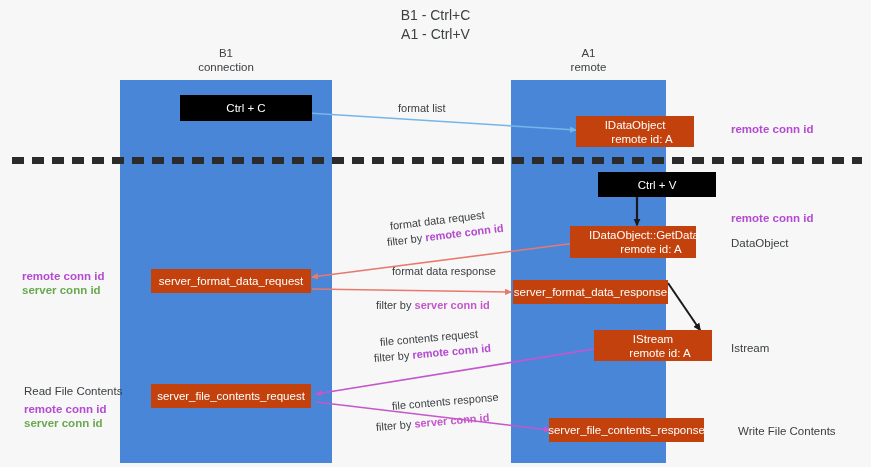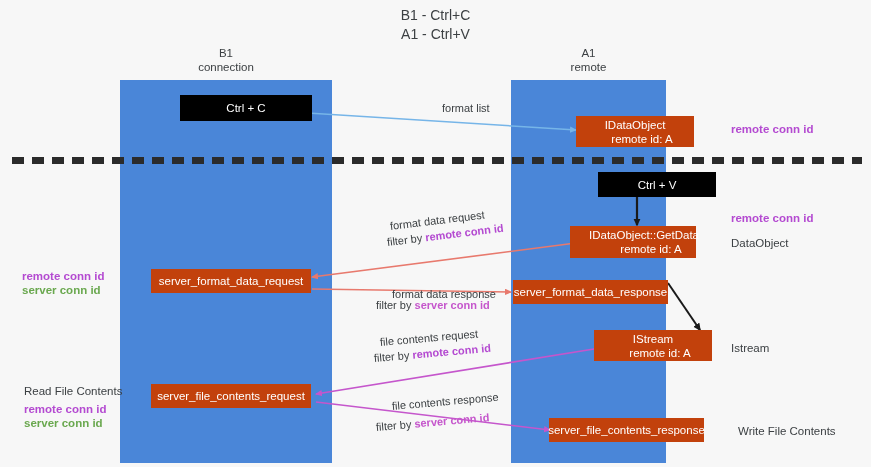--- a/index.html
+++ b/index.html
@@ -218,28 +218,28 @@
 
   <div class="side-label" style="left:738px; top:424px;">Write File Contents</div>
 
   <div class="side-label kw-remote" style="left:22px; top:269px;">remote conn id</div>
   <div class="side-label kw-server-green" style="left:22px; top:283px;">server conn id</div>
 
   <div class="side-label" style="left:24px; top:384px;">Read File Contents</div>
   <div class="side-label kw-remote" style="left:24px; top:402px;">remote conn id</div>
   <div class="side-label kw-server-green" style="left:24px; top:416px;">server conn id</div>
 
-  <div class="edge-label rot-0" style="left:398px; top:101px;margin-left:44px;">format list</div>
+  <div class="edge-label rot-0" style="left:398px; top:101px;">format list</div>
 
   <div class="edge-label rot-4" style="left:390px; top:219px;">format data request</div>
   <div class="edge-label rot-4" style="left:387px; top:235px;">
     <span>filter by </span><span class="kw-remote">remote conn id</span>
   </div>
 
-  <div class="edge-label rot-0" style="left:392px; top:287px;">format data response</div>
+  <div class="edge-label rot-0" style="left:392px; top:264px;">format data response</div>
   <div class="edge-label rot-0" style="left:376px; top:298px;">
     <span>filter by </span><span class="kw-server-pink">server conn id</span>
   </div>
 
   <div class="edge-label rot-3" style="left:380px; top:335px;">file contents request</div>
   <div class="edge-label rot-3" style="left:374px; top:351px;">
     <span>filter by </span><span class="kw-remote">remote conn id</span>
   </div>
 
   <div class="edge-label rot-3" style="left:392px; top:399px;">file contents response</div>

